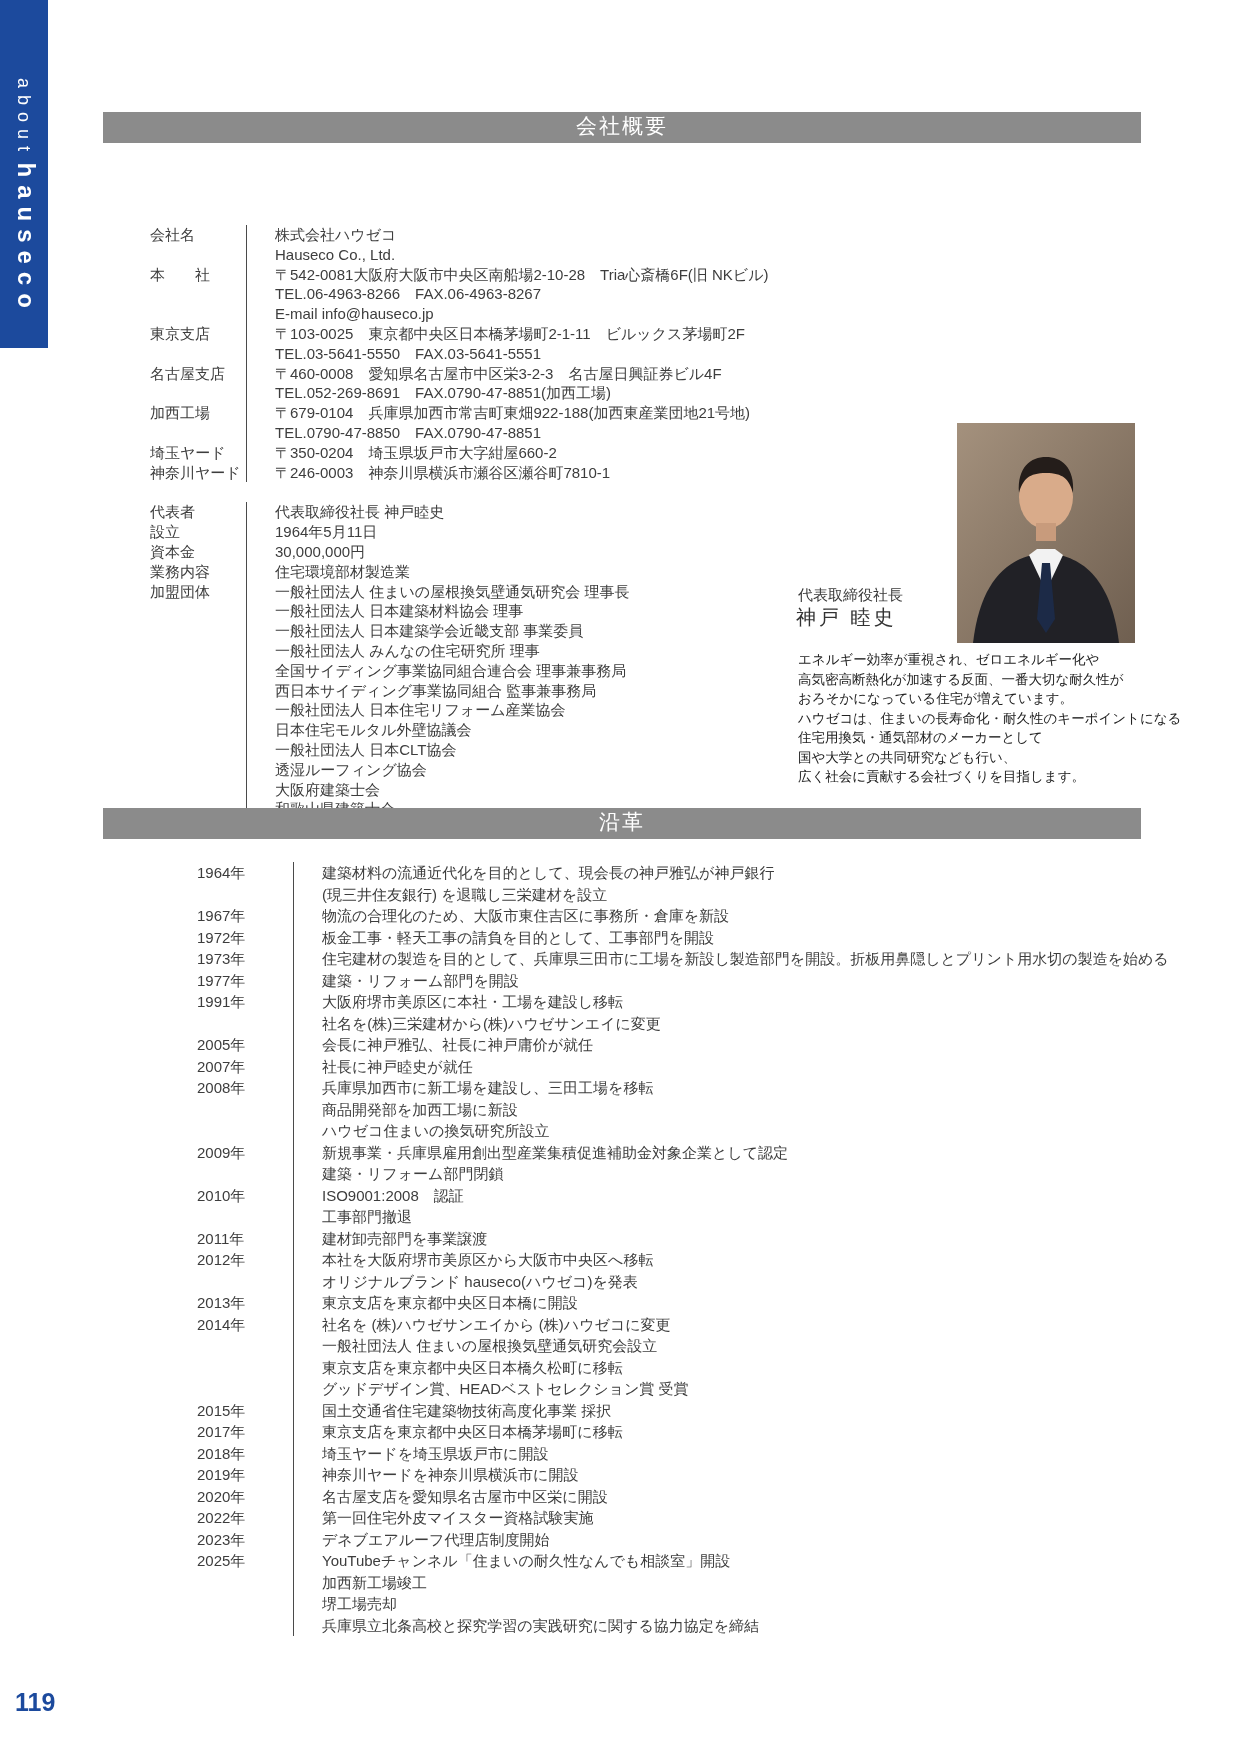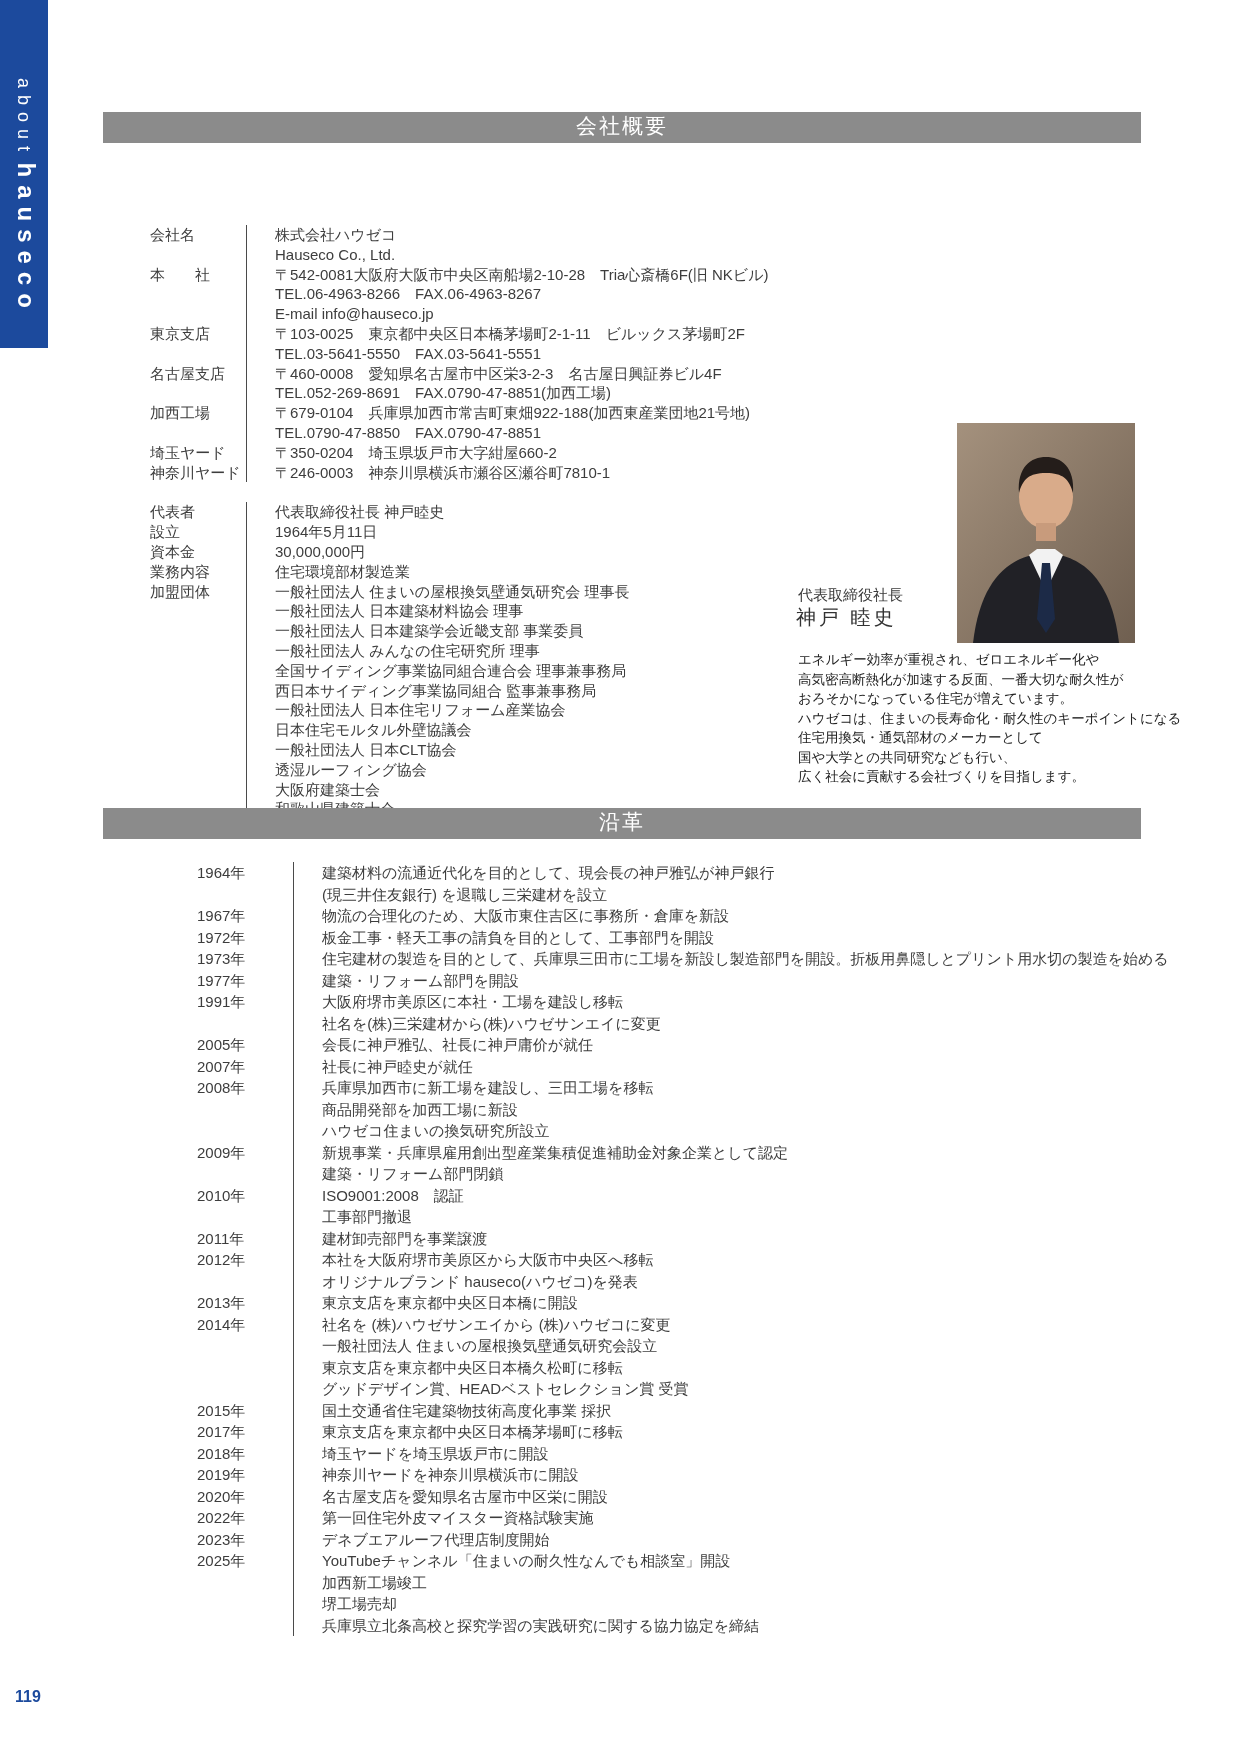--- a/index.html
+++ b/index.html
@@ -44,21 +44,21 @@
     position:absolute;left:957px;top:423px;width:178px;height:220px;overflow:hidden;
   }
   .pres-caption{position:absolute;left:798px;top:586px;font-size:15px;color:#3a3a3a;}
   .pres-name{position:absolute;left:796px;top:604px;font-size:20px;letter-spacing:3px;color:#333333;}
   .pres-message{
     position:absolute;left:798px;top:650px;width:400px;
     font-family:Liberation Serif, serif;font-size:13.5px;line-height:19.5px;color:#222222;
   }
   .msg-line{min-height:1em;}
   
-  .page-number{position:absolute;left:15px;top:1688px;color:var(--accent);font-weight:bold;font-size:16px;}
+  .page-number{position:absolute;left:15px;top:1688px;color:var(--accent);font-weight:bold;font-size:25px;}
 </style>
 </head>
 <body>
 
 <div class="page">
 
   <div class="sidebar">
     <div class="sidebar-text"><span class="sidebar-about">about</span><span> </span><span class="sidebar-brand">hauseco</span></div>
   </div>
 

